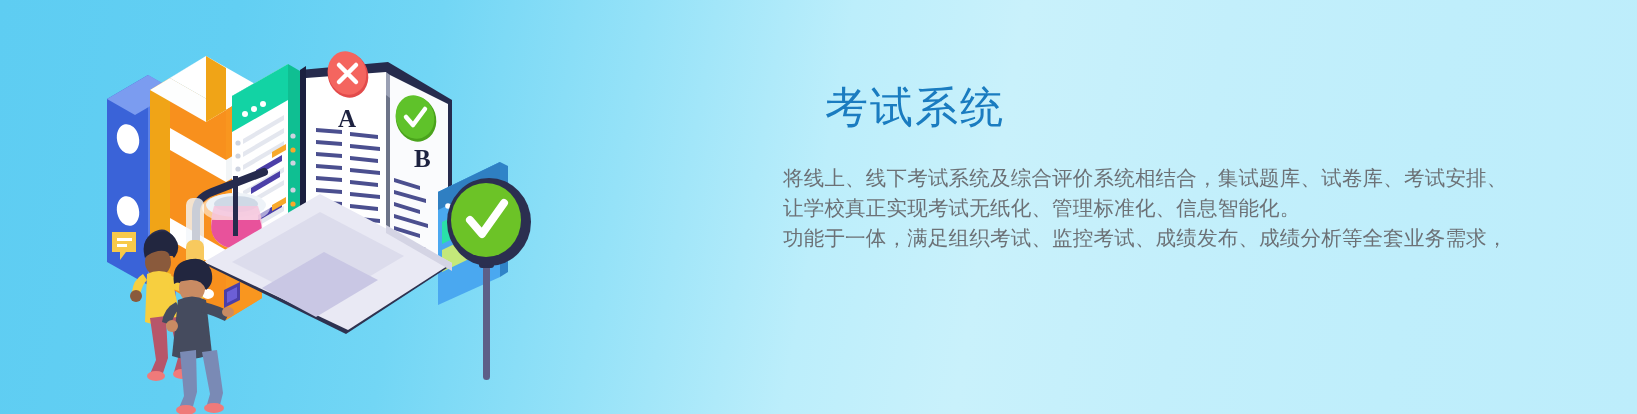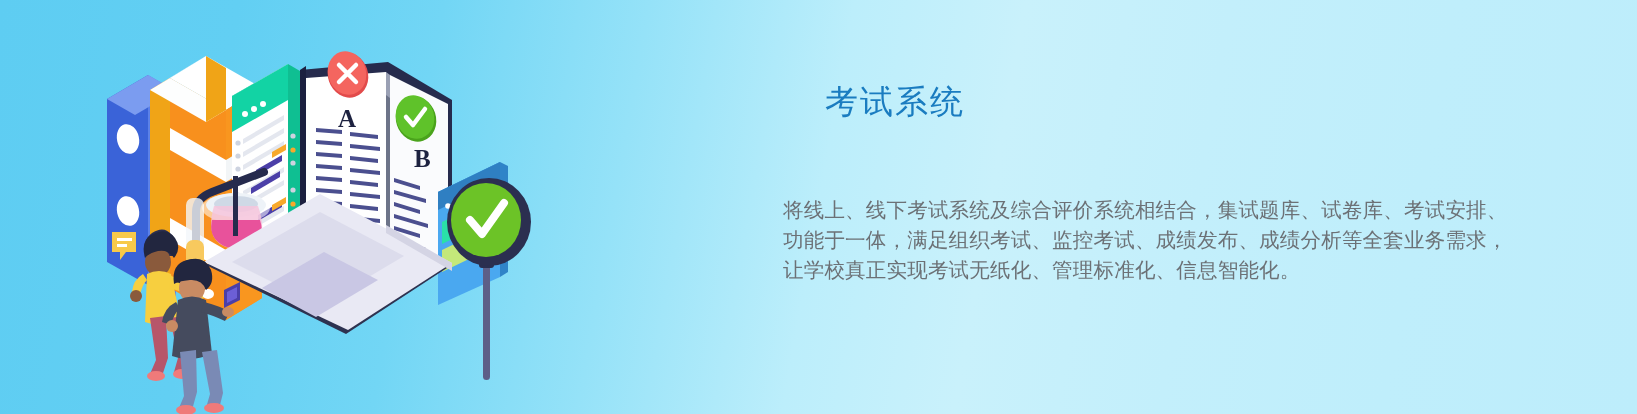--- a/index.html
+++ b/index.html
@@ -24,26 +24,26 @@
 
   
   #illustration{position:absolute;left:0;top:0;width:640px;height:414px;}
   #illustration svg{display:block;width:640px;height:414px;}
 
   
   #copy{
     position:absolute;left:783px;top:84px;width:760px;
   }
   #title{
-    font-size:33px;line-height:1.1;letter-spacing:2px;
+    font-size:43px;line-height:1.1;letter-spacing:2px;
     color:#1a7cc0;font-weight:400;margin:0 0 0 42px;
     white-space:nowrap;
   }
   #desc{
-    margin:75px 0 0 0;
+    margin:32px 0 0 0;
     color:#6c7176;
     font-size:20.5px;
     line-height:30px;
     letter-spacing:.2px;
     width:712px;
   }
   #desc .ln{display:block;white-space:nowrap;}
 </style>
 </head>
 <body>
@@ -271,18 +271,18 @@
         <polygon points="227,292 237,287 237,298 227,303" fill="#6c5fd6"></polygon>
       </g>
 
     </svg>
   </div>
 
   <div id="copy">
     <h1 id="title">考试系统</h1>
     <div id="desc">
       <span class="ln">将线上、线下考试系统及综合评价系统相结合，集试题库、试卷库、考试安排、</span>
+      <span class="ln">让学校真正实现考试无纸化、管理标准化、信息智能化。</span>
       <span class="ln">功能于一体，满足组织考试、监控考试、成绩发布、成绩分析等全套业务需求，</span>
-      <span class="ln">让学校真正实现考试无纸化、管理标准化、信息智能化。</span>
     </div>
   </div>
 
 </div>
 
 </body></html>

